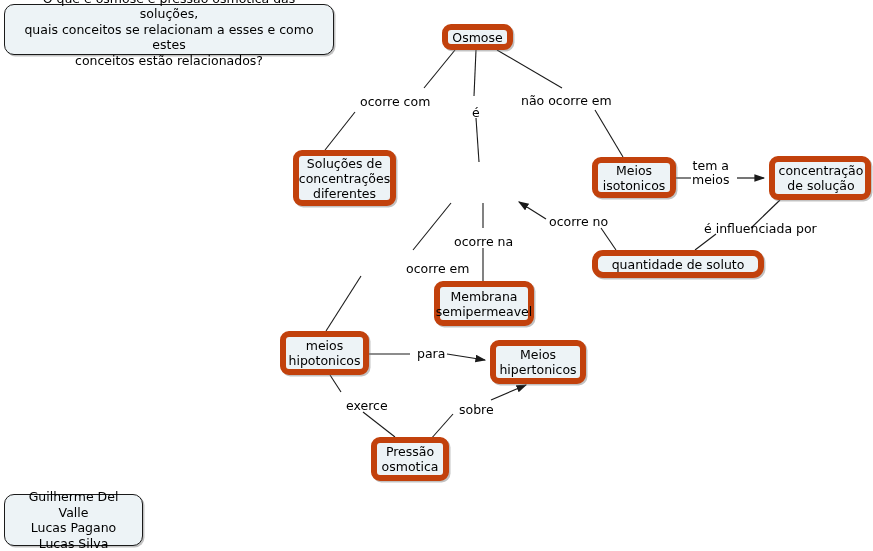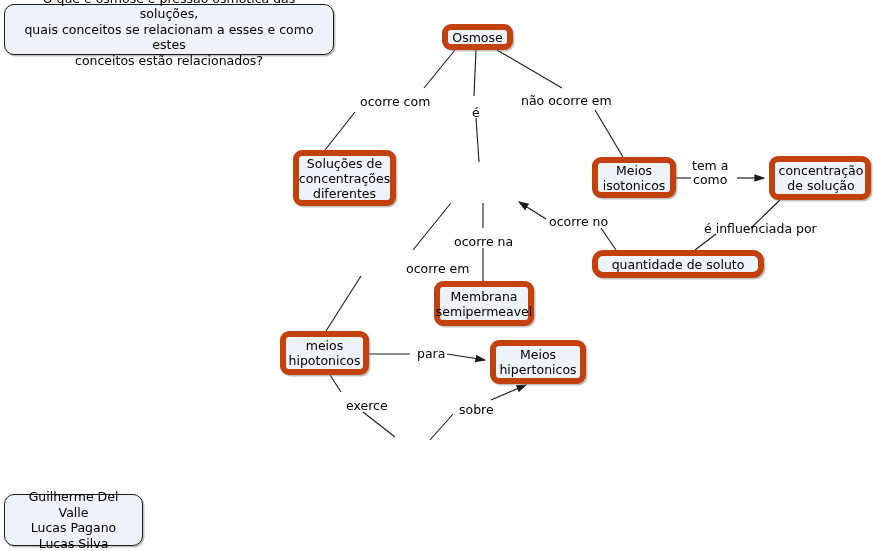--- a/index.html
+++ b/index.html
@@ -148,29 +148,31 @@
 
   <div class="node" style="left:434px; top:281px; width:100px; height:45px;">Membrana
 semipermeavel</div>
 
   <div class="node" style="left:280px; top:331px; width:89px; height:44px;">meios
 hipotonicos</div>
 
   <div class="node" style="left:490px; top:340px; width:96px; height:44px;">Meios
 hipertonicos</div>
 
+  <div class="node" style="left:371px; top:437px; width:78px; height:44px;">Pressão
+osmotica</div>
 
   <div class="edge-label" style="left:360px; top:95px;">ocorre com</div>
 
   <div class="edge-label" style="left:472px; top:106px;">é</div>
 
   <div class="edge-label" style="left:521px; top:94px;">não ocorre em</div>
 
   <div class="edge-label" style="left:692px; top:159px;">tem a
-como</div>
+meios</div>
 
   <div class="edge-label" style="left:549px; top:215px;">ocorre no</div>
 
   <div class="edge-label" style="left:672px; top:222px;margin-left:32px;">é influenciada por</div>
 
   <div class="edge-label" style="left:454px; top:235px;">ocorre na</div>
 
   <div class="edge-label" style="left:366px; top:262px;margin-left:40px;">ocorre em</div>
 
   <div class="edge-label" style="left:417px; top:347px;">para</div>

